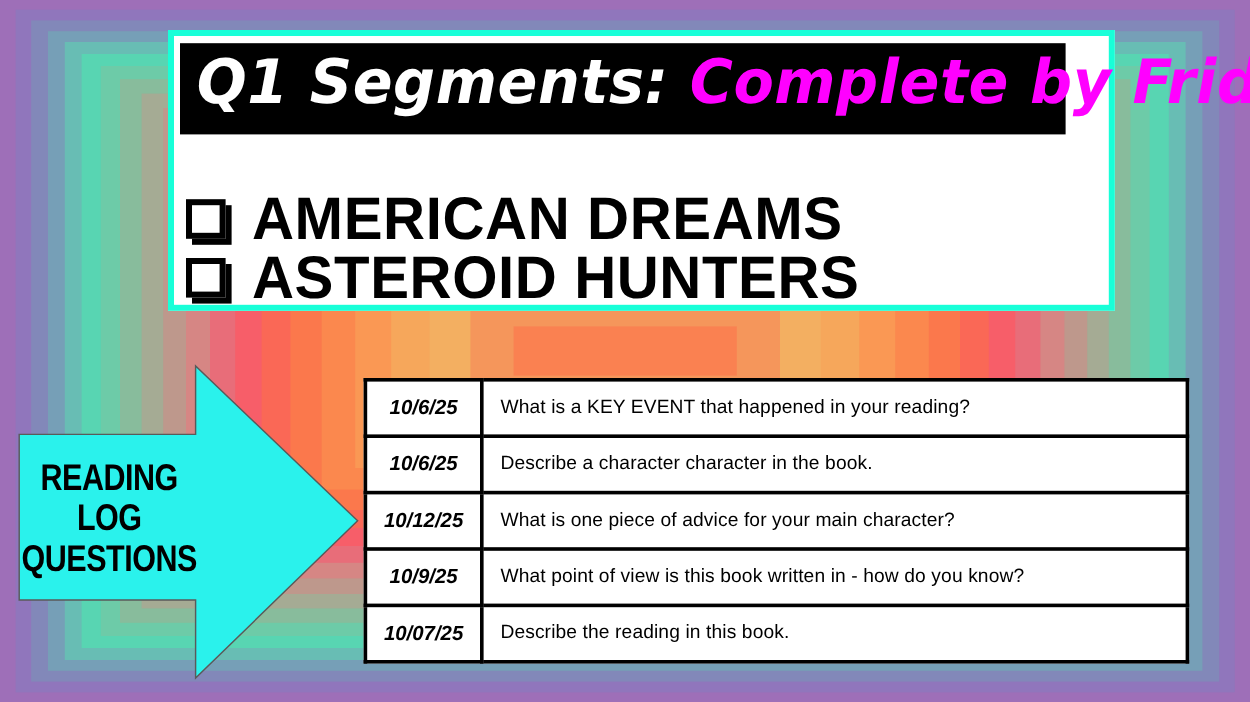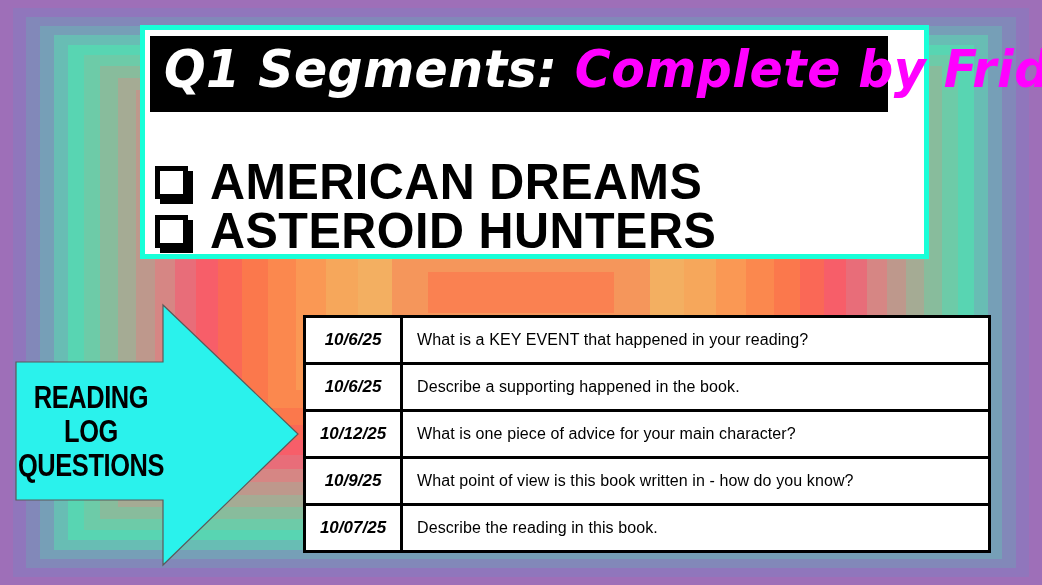--- a/index.html
+++ b/index.html
@@ -211,21 +211,21 @@
   </div>
 
   <table id="log-table">
     <tbody id="log-table-body">
         <tr>
           <td class="date-cell">10/6/25</td>
           <td class="q-cell">What is a KEY EVENT that happened in your reading?</td>
         </tr>
         <tr>
           <td class="date-cell">10/6/25</td>
-          <td class="q-cell">Describe a supporting happened in the book.</td>
+          <td class="q-cell">Describe a character character in the book.</td>
         </tr>
         <tr>
           <td class="date-cell">10/12/25</td>
           <td class="q-cell">What is one piece of advice for your main character?</td>
         </tr>
         <tr>
           <td class="date-cell">10/9/25</td>
           <td class="q-cell">What point of view is this book written in - how do you know?</td>
         </tr>
         <tr>

